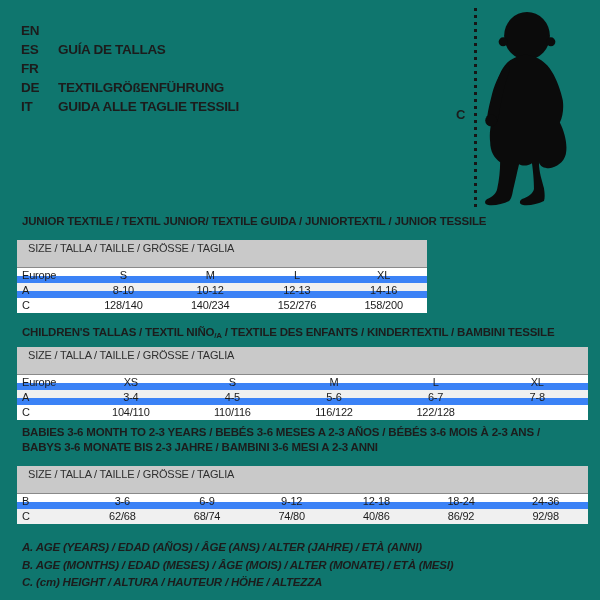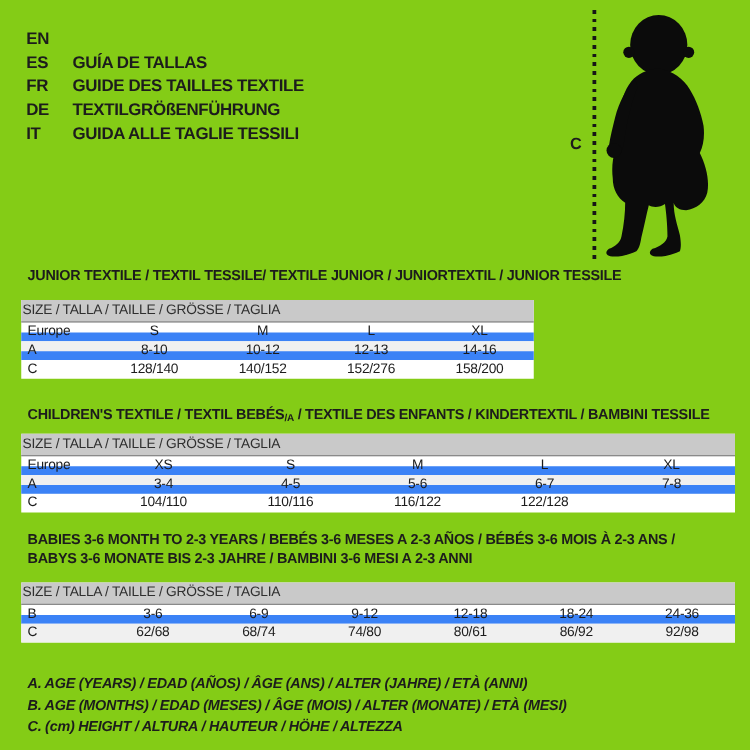--- a/index.html
+++ b/index.html
@@ -4,21 +4,21 @@
 <style>
   * { margin:0; padding:0; box-sizing:border-box; }
   html,body { width:600px; height:600px; }
   body {
     background:#ffffff;
     font-family:"Liberation Sans", sans-serif;
     color:#1c1c1c;
     position:relative;
     overflow:hidden;
   }
-  #canvas { position:absolute; left:0; top:0; width:600px; height:600px; background:#84cc16; }
+  #canvas { position:absolute; left:0; top:0; width:600px; height:600px; background:#0f766e; }
 
   
   .lang { position:absolute; left:21px; top:21px; font-weight:bold; font-size:13.5px; letter-spacing:-0.3px; }
   .lang-row { display:flex; line-height:19px; white-space:nowrap; }
   .lang-code { width:37px; flex:0 0 37px; }
 
   
   .c-label { position:absolute; left:456px; top:107px; font-weight:bold; font-size:13px; }
   .dash-line {
     position:absolute; left:474px; top:8px; width:3px; height:202px;
@@ -32,22 +32,22 @@
   .t2-title { top:326px; }
   .t3-title { top:425px; line-height:15px; }
   .sub { font-size:8px; vertical-align:-2px; }
 
   
   .table { position:absolute; left:17px; background:#fff; }
   .t1 { top:240px; width:410px; }
   .t2 { top:347px; width:571px; }
   .t3 { top:466px; width:571px; }
   .size-head {
-    height:18px; background:#c9c9c9; color:#2f2f2f;
-    font-size:11px; line-height:17px; padding-left:1px;
+    height:28px; background:#c9c9c9; color:#2f2f2f;
+    font-size:11px; line-height:17px; padding-left:11px;
     border-bottom:1px solid #8a8a8a; letter-spacing:-0.2px;
   }
   .trow { display:grid; height:15px; font-size:11px; line-height:14px; border-bottom:7px solid #3b82f6; letter-spacing:-0.2px; }
   .trow:last-child { border-bottom:none; }
   .trow.shaded { background:#f0f0f0; }
   .cols5 { grid-template-columns:63px repeat(4,1fr); }
   .cols6 { grid-template-columns:63px repeat(5,1fr); }
   .cols7 { grid-template-columns:63px repeat(6,1fr); }
   .cell { text-align:center; }
   .cell.first { text-align:left; padding-left:5px; }
@@ -63,21 +63,20 @@
   <section class="lang">
     <div class="lang-row">
       <span class="lang-code">EN</span>
     </div>
     <div class="lang-row">
       <span class="lang-code">ES</span>
       <span class="lang-label">GUÍA DE TALLAS</span>
     </div>
     <div class="lang-row">
       <span class="lang-code">FR</span>
-      <span class="lang-label">GUIDE DES TAILLES TEXTILE</span>
     </div>
     <div class="lang-row">
       <span class="lang-code">DE</span>
       <span class="lang-label">TEXTILGRÖßENFÜHRUNG</span>
     </div>
     <div class="lang-row">
       <span class="lang-code">IT</span>
       <span class="lang-label">GUIDA ALLE TAGLIE TESSILI</span>
     </div>
   </section>
@@ -96,47 +95,47 @@
                C47,158 41,158 38,156 C36,164 34,174 32,182 C31,188 30,191 28,193
                C22,196 13,198 7,197 C3,196 3,193 6,191 C11,189 15,186 16,181
                C18,172 19,162 19,154 C13,150 9,143 9,134 C8,126 9,118 11,112
                C12,101 13,91 14,82 C16,70 20,60 26,54 C32,49 39,46 46,46 Z"></path>
       <path d="M27,55 C20,62 14,73 11,85 C9,93 7,101 6,108 C5,115 10,119 14,116
                C17,113 18,106 19,99 C21,87 24,73 29,61 Z"></path>
       <circle cx="10" cy="112" r="6"></circle>
     </g>
   </svg>
 
-  <div class="tbl-title t1-title">JUNIOR TEXTILE / TEXTIL TESSILE/ TEXTILE JUNIOR / JUNIORTEXTIL / JUNIOR TESSILE</div>
+  <div class="tbl-title t1-title">JUNIOR TEXTILE / TEXTIL JUNIOR/ TEXTILE GUIDA / JUNIORTEXTIL / JUNIOR TESSILE</div>
   <div class="table t1">
     <div class="size-head">SIZE / TALLA / TAILLE / GRÖSSE / TAGLIA</div>
     <div class="trow cols5">
       <div class="cell first">Europe</div>
       <div class="cell">S</div>
       <div class="cell">M</div>
       <div class="cell">L</div>
       <div class="cell">XL</div>
     </div>
     <div class="trow cols5 shaded">
       <div class="cell first">A</div>
       <div class="cell">8-10</div>
       <div class="cell">10-12</div>
       <div class="cell">12-13</div>
       <div class="cell">14-16</div>
     </div>
     <div class="trow cols5">
       <div class="cell first">C</div>
       <div class="cell">128/140</div>
-      <div class="cell">140/152</div>
+      <div class="cell">140/234</div>
       <div class="cell">152/276</div>
       <div class="cell">158/200</div>
     </div>
   </div>
 
-  <div class="tbl-title t2-title"><span>CHILDREN'S TEXTILE / TEXTIL BEBÉS</span><span class="sub">/A</span><span> / TEXTILE DES ENFANTS / KINDERTEXTIL / BAMBINI TESSILE</span></div>
+  <div class="tbl-title t2-title"><span>CHILDREN'S TALLAS / TEXTIL NIÑO</span><span class="sub">/A</span><span> / TEXTILE DES ENFANTS / KINDERTEXTIL / BAMBINI TESSILE</span></div>
   <div class="table t2">
     <div class="size-head">SIZE / TALLA / TAILLE / GRÖSSE / TAGLIA</div>
     <div class="trow cols6">
       <div class="cell first">Europe</div>
       <div class="cell">XS</div>
       <div class="cell">S</div>
       <div class="cell">M</div>
       <div class="cell">L</div>
       <div class="cell">XL</div>
     </div>
@@ -170,21 +169,21 @@
       <div class="cell">9-12</div>
       <div class="cell">12-18</div>
       <div class="cell">18-24</div>
       <div class="cell">24-36</div>
     </div>
     <div class="trow cols7 shaded">
       <div class="cell first">C</div>
       <div class="cell">62/68</div>
       <div class="cell">68/74</div>
       <div class="cell">74/80</div>
-      <div class="cell">80/61</div>
+      <div class="cell">40/86</div>
       <div class="cell">86/92</div>
       <div class="cell">92/98</div>
     </div>
   </div>
 
   <div class="footnotes">
     <div>A. AGE (YEARS) / EDAD (AÑOS) / ÂGE (ANS) / ALTER (JAHRE) / ETÀ (ANNI)</div>
     <div>B. AGE (MONTHS) / EDAD (MESES) / ÂGE (MOIS) / ALTER (MONATE) / ETÀ (MESI)</div>
     <div>C. (cm) HEIGHT / ALTURA / HAUTEUR / HÖHE / ALTEZZA</div>
   </div>

